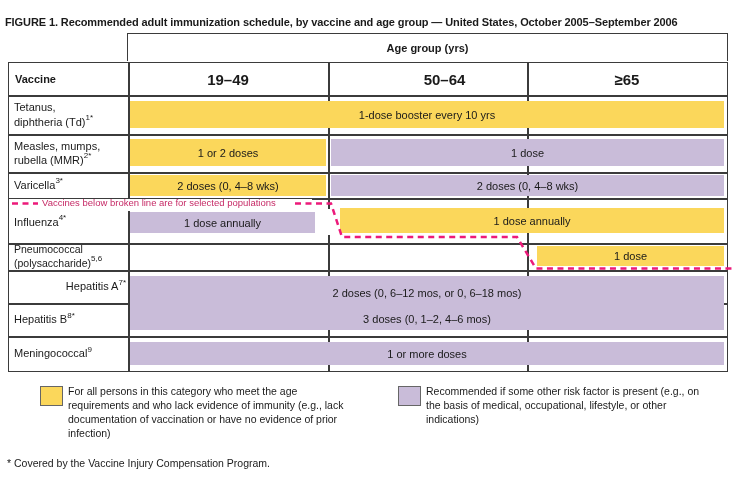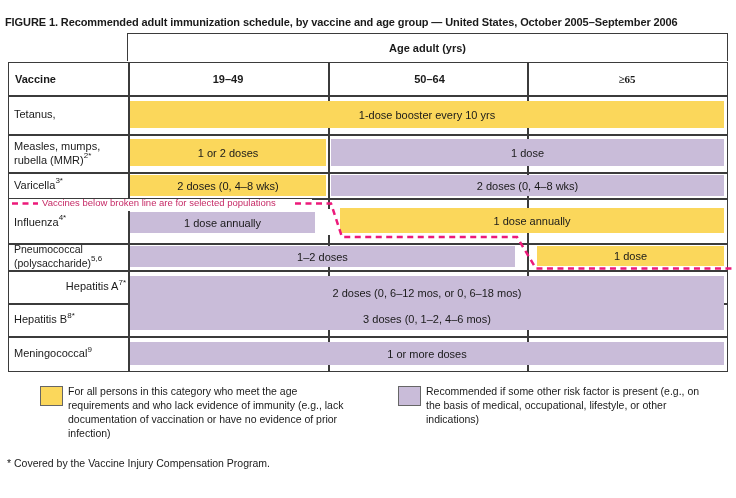--- a/index.html
+++ b/index.html
@@ -12,21 +12,21 @@
   .title{position:absolute;left:5px;top:16px;width:728px;font-size:11px;font-weight:bold;letter-spacing:-0.1px;}
   .agebox{position:absolute;left:127px;top:33px;width:599px;height:27px;
           border:1.5px solid var(--border);border-bottom:none;
           display:flex;align-items:center;justify-content:center;
           font-weight:bold;font-size:11px;background:#fff;}
   .frame{position:absolute;left:8px;top:62px;width:718px;height:308px;
          border:1.5px solid var(--border);background:#fff;}
   .vline{position:absolute;top:0;width:1.5px;height:100%;background:var(--border);z-index:1;}
   .hline{position:absolute;left:0;width:100%;height:1.5px;background:var(--border);z-index:1;}
   .colhead{position:absolute;top:0;height:32px;display:flex;align-items:center;justify-content:center;
-           font-weight:bold;font-size:11px;z-index:2;}
+           font-weight:bold;font-size:15px;z-index:2;}
   .vhead{position:absolute;left:6px;top:0;height:32px;display:flex;align-items:center;
          font-weight:bold;font-size:11px;z-index:2;}
   .vlabel{position:absolute;left:5px;width:112px;display:flex;flex-direction:column;
           justify-content:center;font-size:11px;line-height:1.3;z-index:2;}
   .vlabel sup{font-size:8px;position:relative;top:-1px;line-height:0;}
   .bar{position:absolute;display:flex;align-items:center;justify-content:center;
        font-size:11px;color:var(--ink);z-index:2;}
   .bar.y{background:var(--yellow);}
   .bar.p{background:var(--purple);}
   .mask{position:absolute;background:#fff;z-index:2;}
@@ -38,44 +38,45 @@
   .fn{position:absolute;left:7px;font-size:10.5px;z-index:2;}
   .fn b{font-weight:bold;}
 </style>
 </head>
 <body>
 
 <div id="fig">
 
   <div class="title">FIGURE 1. Recommended adult immunization schedule, by vaccine and age group — United States, October 2005–September 2006</div>
 
-  <div class="agebox">Age adult (yrs)</div>
+  <div class="agebox">Age group (yrs)</div>
 
   <div class="frame">
 
     <div class="vline" style="left:119px;"></div>
     <div class="vline" style="left:319px;"></div>
     <div class="vline" style="left:518px;"></div>
 
     <div class="hline" style="top:32px;"></div>
     <div class="hline" style="top:71px;"></div>
     <div class="hline" style="top:109px;"></div>
     <div class="hline" style="top:135px;"></div>
     <div class="hline" style="top:180px;"></div>
     <div class="hline" style="top:207px;"></div>
     <div class="hline" style="top:240px;"></div>
     <div class="hline" style="top:273px;"></div>
 
     <div class="vhead">Vaccine</div>
     <div class="colhead" style="left:119px;width:200px;">19–49</div>
-    <div class="colhead" style="left:301px;width:239px;">50–64</div>
-    <div class="colhead" style="left:518px;width:200px;font-family:Liberation Serif, serif;">≥65</div>
+    <div class="colhead" style="left:316px;width:239px;">50–64</div>
+    <div class="colhead" style="left:518px;width:200px;">≥65</div>
 
     <div class="vlabel" style="top:32px;height:39px;">
       <span><span>Tetanus,</span></span>
+      <span><span>diphtheria (Td)</span><sup>1*</sup></span>
     </div>
     <div class="bar y" style="left:121px;top:38px;width:594px;height:27px;">1-dose booster every 10 yrs</div>
 
     <div class="vlabel" style="top:71px;height:38px;">
       <span><span>Measles, mumps,</span></span>
       <span><span>rubella (MMR)</span><sup>2*</sup></span>
     </div>
     <div class="bar y" style="left:121px;top:76px;width:196px;height:27px;">1 or 2 doses</div>
     <div class="bar p" style="left:322px;top:76px;width:393px;height:27px;">1 dose</div>
 
@@ -90,21 +91,20 @@
     <div class="vlabel" style="top:146px;height:26px;">
       <span><span>Influenza</span><sup>4*</sup></span>
     </div>
     <div class="bar p" style="left:121px;top:149px;width:185px;height:21px;">1 dose annually</div>
     <div class="bar y" style="left:331px;top:145px;width:384px;height:25px;">1 dose annually</div>
 
     <div class="vlabel" style="top:180px;height:27px;font-size:10.5px;">
       <span><span>Pneumococcal</span></span>
       <span><span>(polysaccharide)</span><sup>5,6</sup></span>
     </div>
-    <div class="bar p" style="left:121px;top:183px;width:385px;height:21px;">1–2 doses</div>
     <div class="bar y" style="left:528px;top:183px;width:187px;height:20px;">1 dose</div>
 
     <div class="vlabel" style="top:207px;height:33px;text-align:right;">
       <span><span>Hepatitis A</span><sup>7*</sup></span>
     </div>
     <div class="bar p" style="left:121px;top:213px;width:594px;height:34px;">2 doses (0, 6–12 mos, or 0, 6–18 mos)</div>
 
     <div class="vlabel" style="top:240px;height:33px;">
       <span><span>Hepatitis B</span><sup>8*</sup></span>
     </div>

